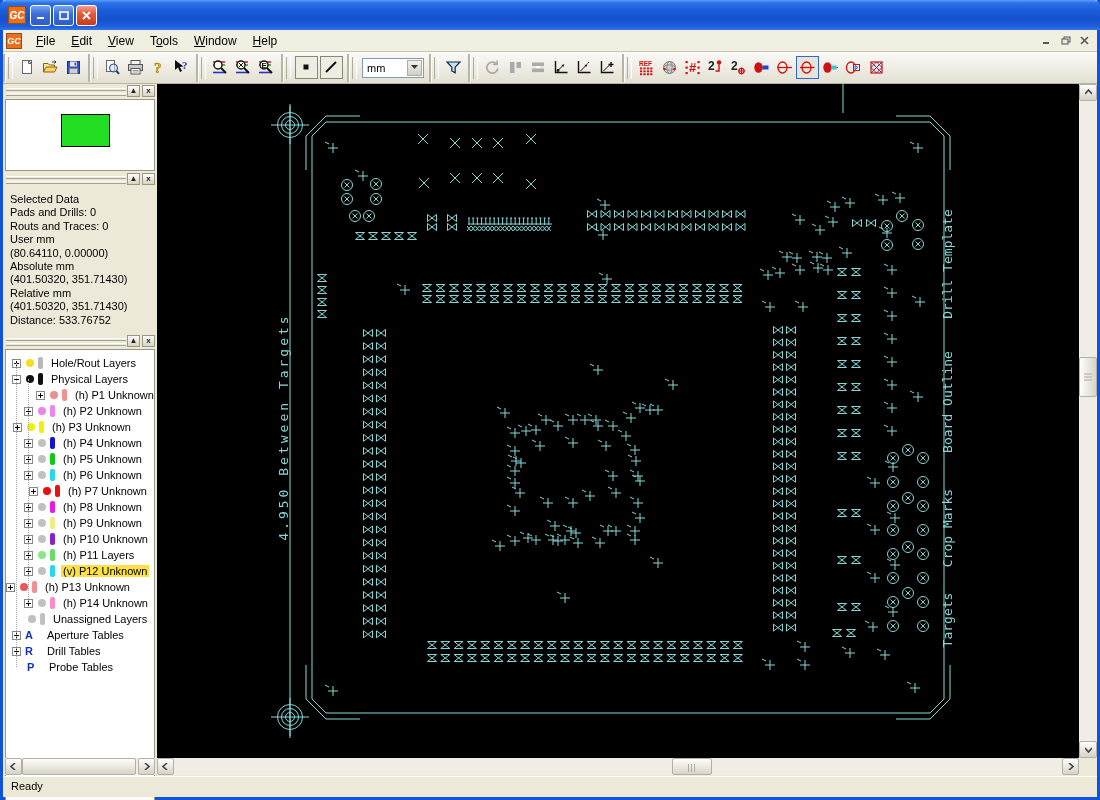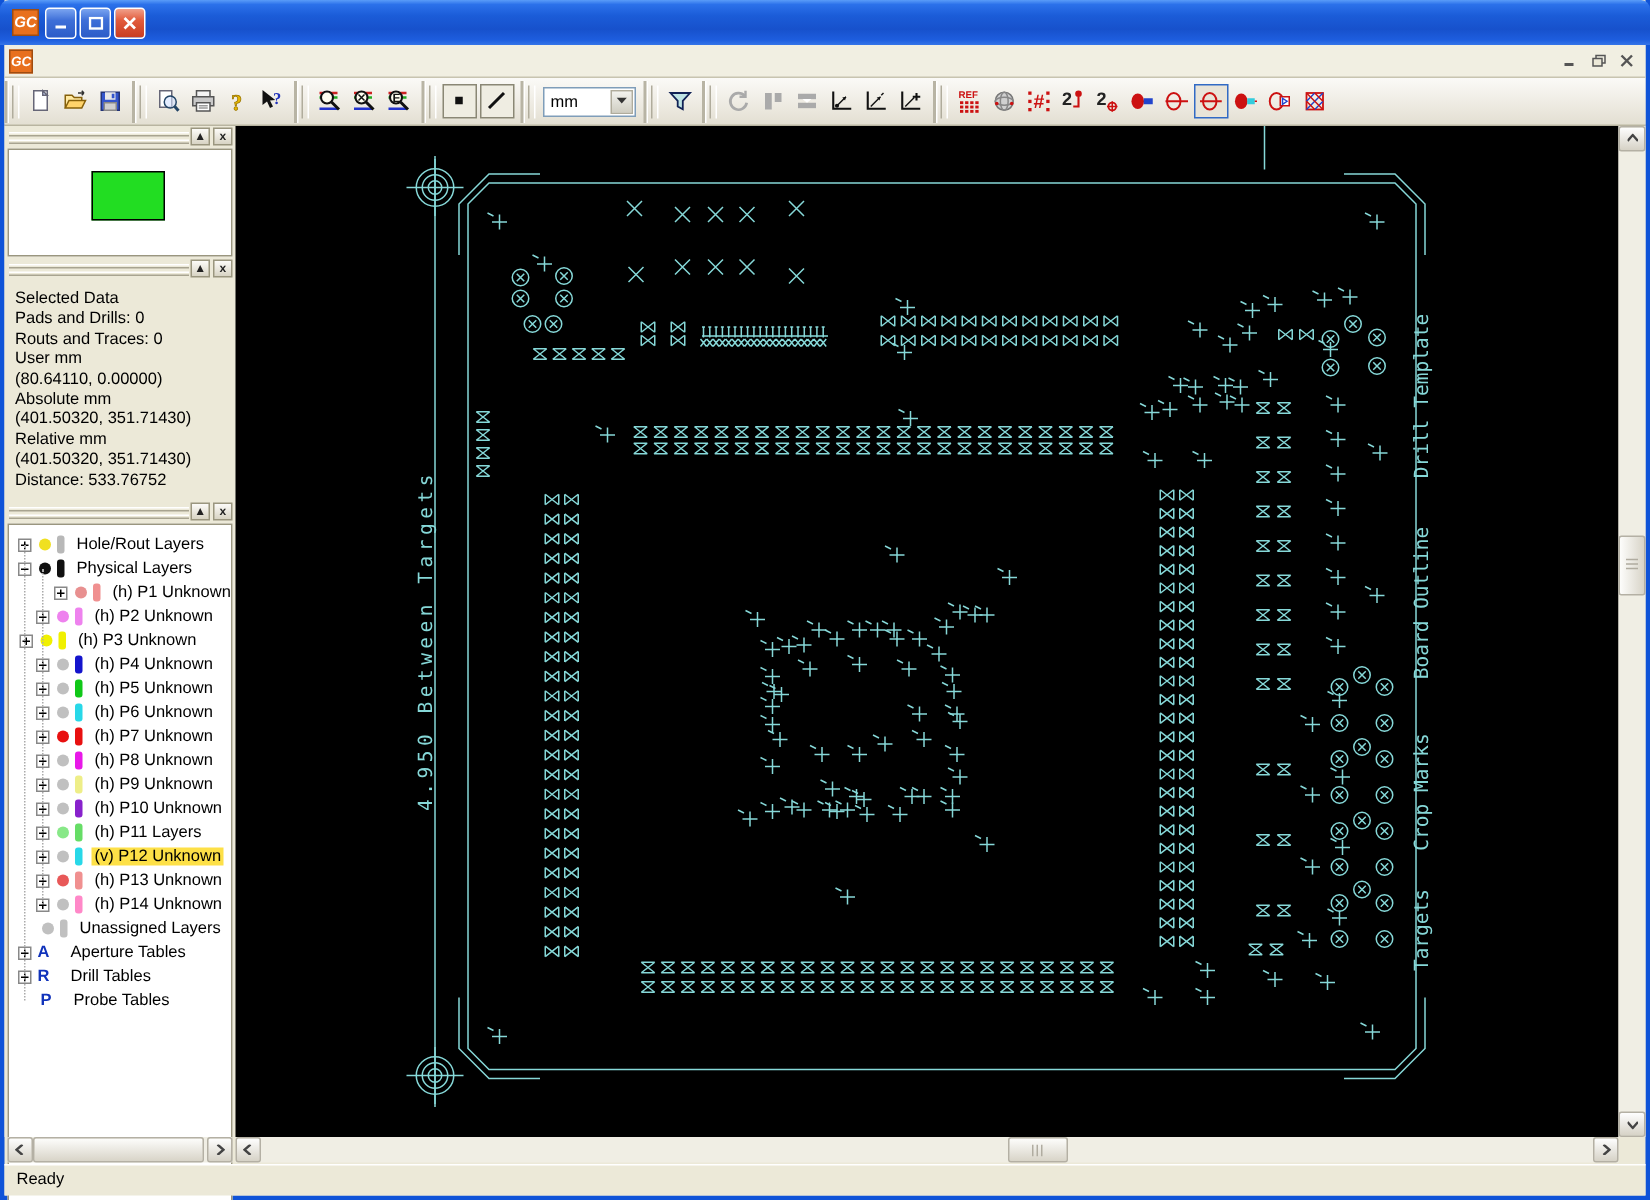--- a/index.html
+++ b/index.html
@@ -101,20 +101,28 @@
     <div class="winbtn close">
         <svg width="9" height="9">
           <path d="M1,1 L8,8 M8,1 L1,8" stroke="#fff" stroke-width="1.8"></path>
         </svg>
       </div>
   </div>
 </div>
 
 <div class="menubar">
   <div class="app-icon-sm">GC</div>
+  <div id="menu-items" style="display:flex;">
+      <div class="menu-item"><u>F</u>ile</div>
+      <div class="menu-item"><u>E</u>dit</div>
+      <div class="menu-item"><u>V</u>iew</div>
+      <div class="menu-item">T<u>o</u>ols</div>
+      <div class="menu-item"><u>W</u>indow</div>
+      <div class="menu-item"><u>H</u>elp</div>
+    </div>
   <div class="mdi-btns">
     <div class="mdi-btn">
         <svg width="9" height="9">
           <rect x="1" y="6" width="6" height="2" fill="#555"></rect>
         </svg>
       </div>
     <div class="mdi-btn">
         <svg width="10" height="9">
           <rect x="3" y="1" width="6" height="5" fill="none" stroke="#555"></rect>
           <rect x="1" y="3" width="6" height="5" fill="#ece9d8" stroke="#555"></rect>
@@ -457,21 +465,21 @@
         <div class="tdot" style="background: rgb(192, 192, 192);"></div>
         <div class="tbar" style="background: rgb(16, 200, 24);"></div>
         <div class="tlabel">(h) P5 Unknown</div>
       </div>
       <div class="tree-row" style="padding-left: 18px;">
         <div class="expander plus"></div>
         <div class="tdot" style="background: rgb(192, 192, 192);"></div>
         <div class="tbar" style="background: rgb(40, 216, 232);"></div>
         <div class="tlabel">(h) P6 Unknown</div>
       </div>
-      <div class="tree-row" style="padding-left: 18px;">
+      <div class="tree-row" style="padding-left: 18px; justify-content: center;">
         <div class="expander plus"></div>
         <div class="tdot" style="background: rgb(232, 16, 16);"></div>
         <div class="tbar" style="background: rgb(232, 16, 16);"></div>
         <div class="tlabel">(h) P7 Unknown</div>
       </div>
       <div class="tree-row" style="padding-left: 18px;">
         <div class="expander plus"></div>
         <div class="tdot" style="background: rgb(192, 192, 192);"></div>
         <div class="tbar" style="background: rgb(232, 24, 232);"></div>
         <div class="tlabel">(h) P8 Unknown</div>
@@ -493,21 +501,21 @@
         <div class="tdot" style="background: rgb(136, 232, 136);"></div>
         <div class="tbar" style="background: rgb(102, 221, 102);"></div>
         <div class="tlabel">(h) P11 Layers</div>
       </div>
       <div class="tree-row" style="padding-left: 18px;">
         <div class="expander plus"></div>
         <div class="tdot" style="background: rgb(192, 192, 192);"></div>
         <div class="tbar" style="background: rgb(40, 216, 232);"></div>
         <div class="tlabel sel">(v) P12 Unknown</div>
       </div>
-      <div class="tree-row" style="padding-left: 18px;">
+      <div class="tree-row" style="">
         <div class="expander plus"></div>
         <div class="tdot" style="background: rgb(232, 88, 88);"></div>
         <div class="tbar" style="background: rgb(240, 144, 144);"></div>
         <div class="tlabel">(h) P13 Unknown</div>
       </div>
       <div class="tree-row" style="padding-left: 18px;">
         <div class="expander plus"></div>
         <div class="tdot" style="background: rgb(192, 192, 192);"></div>
         <div class="tbar" style="background: rgb(255, 136, 200);"></div>
         <div class="tlabel">(h) P14 Unknown</div>

